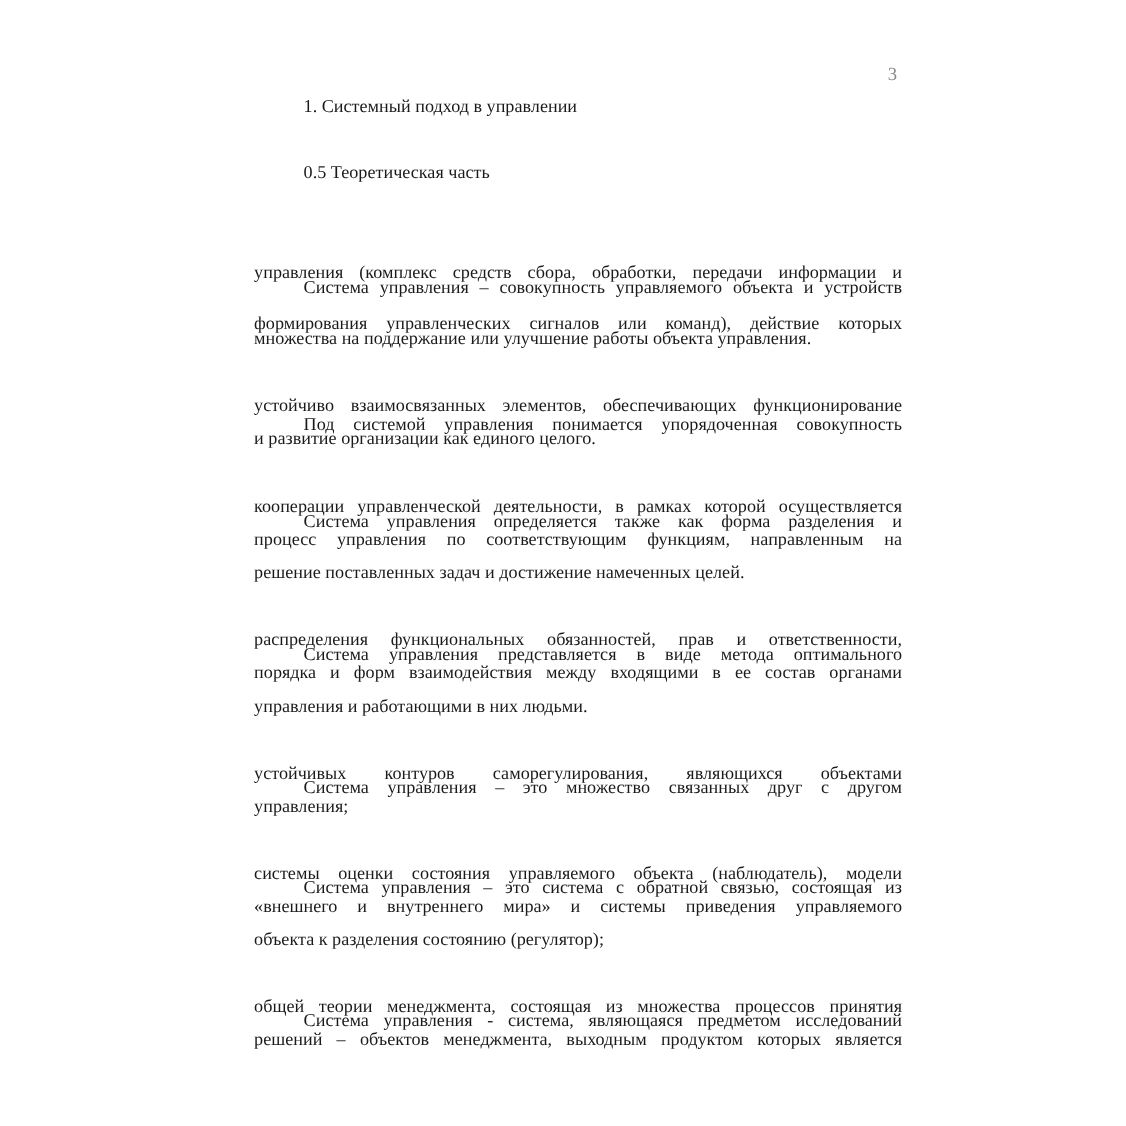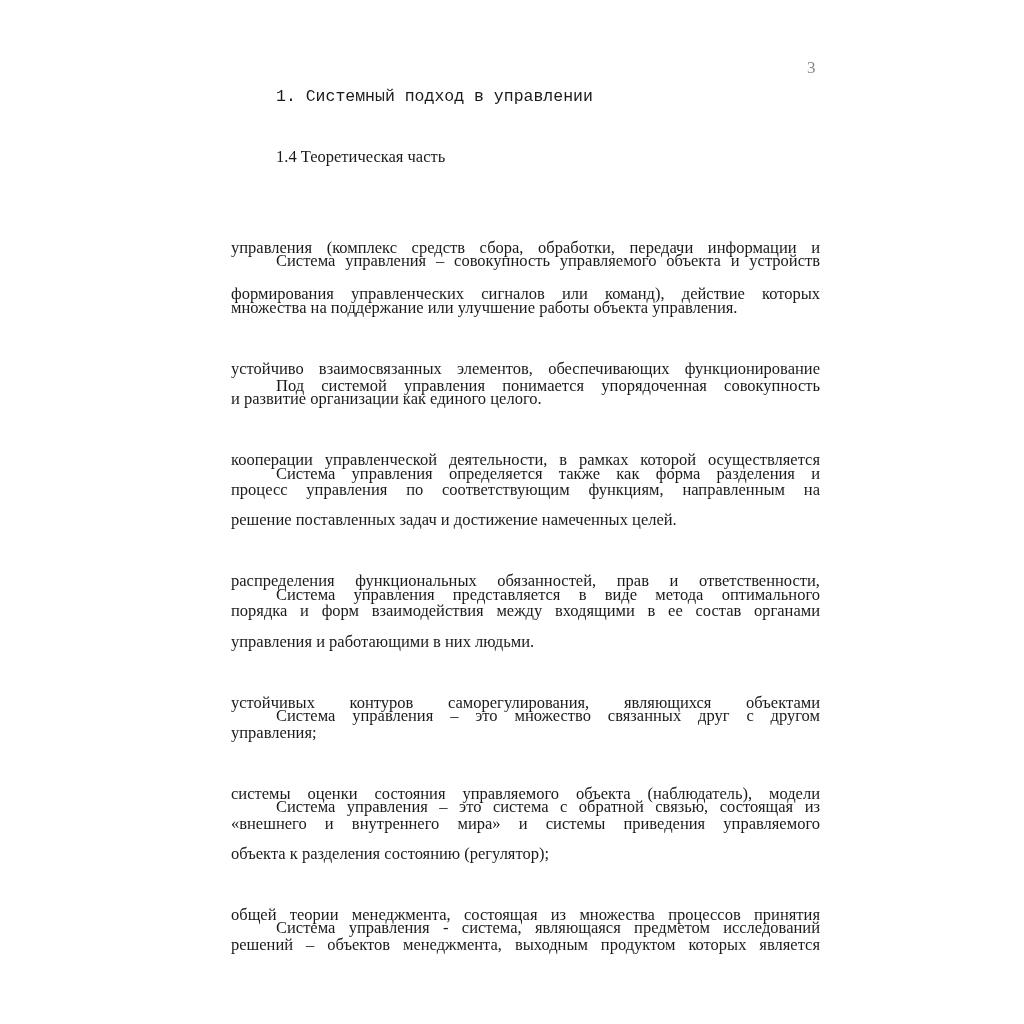--- a/index.html
+++ b/index.html
@@ -30,21 +30,21 @@
       line-height: 20px;
     }
     .heading {
       position: absolute;
       left: 276px;
       font-size: 16.5px;
       line-height: 20px;
       white-space: nowrap;
       color: #1a1a1a;
     }
-    .h1 { top: 87px; font-family: Liberation Mono, monospace; }
+    .h1 { top: 87px; }
     .h2 { top: 147px; }
 
     .line {
       position: absolute;
       left: 231px;
       width: 589px;
       font-size: 16.5px;
       line-height: 20px;
       height: 20px;
       white-space: nowrap;
@@ -62,21 +62,21 @@
     }
   </style>
 </head>
 <body>
 
 <div class="page">
 
   <div class="page-number">3</div>
 
   <div class="heading h1">1. Системный подход в управлении</div>
-  <div class="heading h2">1.4 Теоретическая часть</div>
+  <div class="heading h2">0.5 Теоретическая часть</div>
 
   <div>
     <div class="line first" style="top:207px">Система управления – совокупность управляемого объекта и устройств</div>
     <div class="line" style="top:238px">управления (комплекс средств сбора, обработки, передачи информации и</div>
     <div class="line" style="top:284px">формирования управленческих сигналов или команд), действие которых</div>
     <div class="line last" style="top:298px">множества на поддержание или улучшение работы объекта управления.</div>
   </div>
 
   <div>
     <div class="line first" style="top:332px">Под системой управления понимается упорядоченная совокупность</div>

